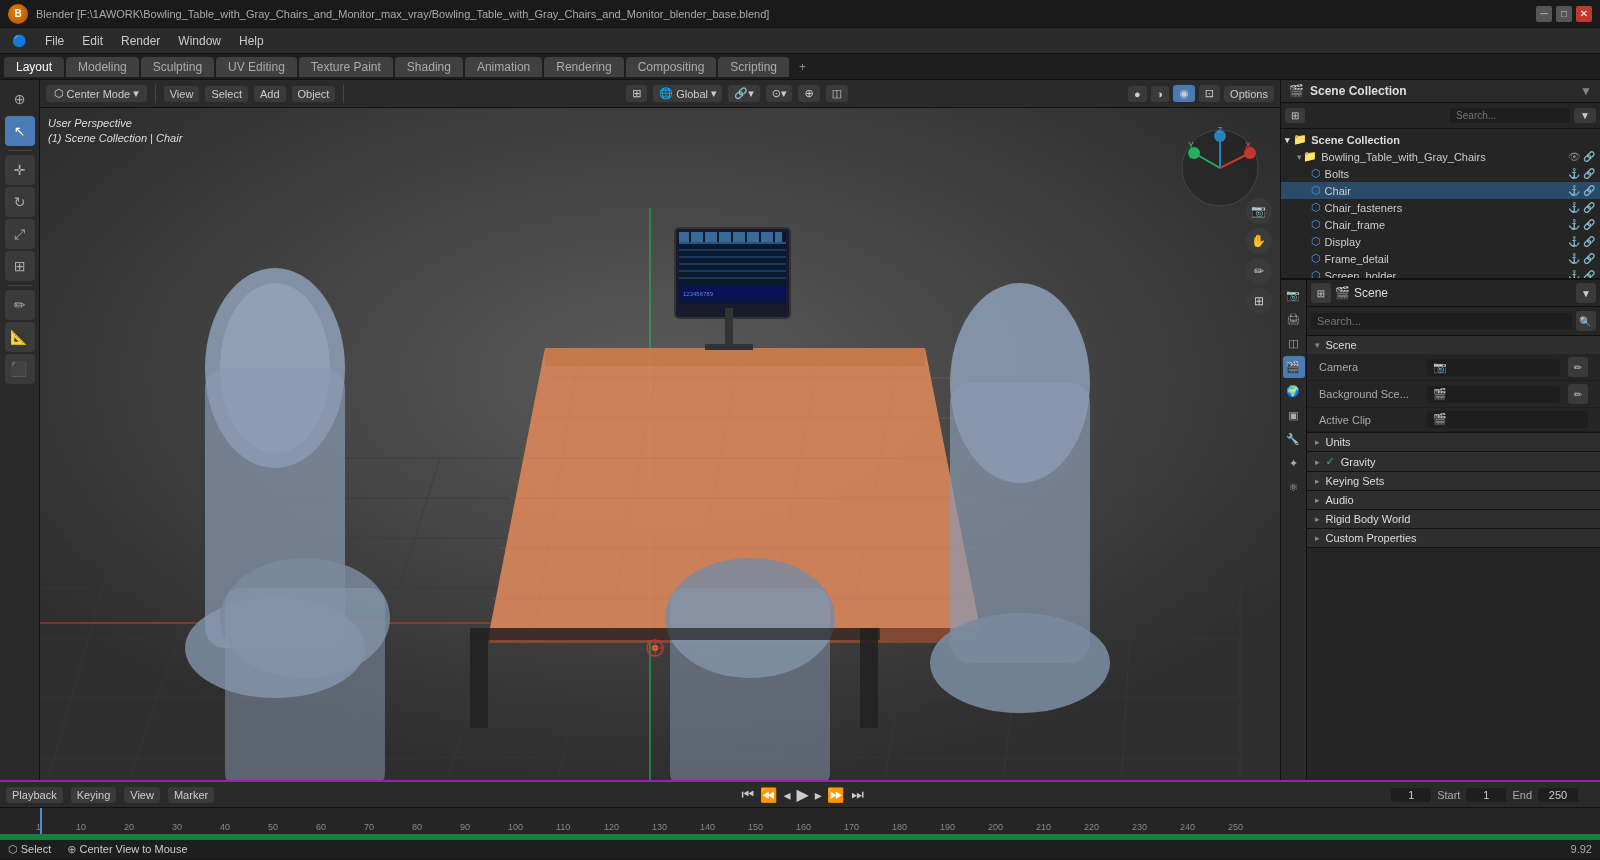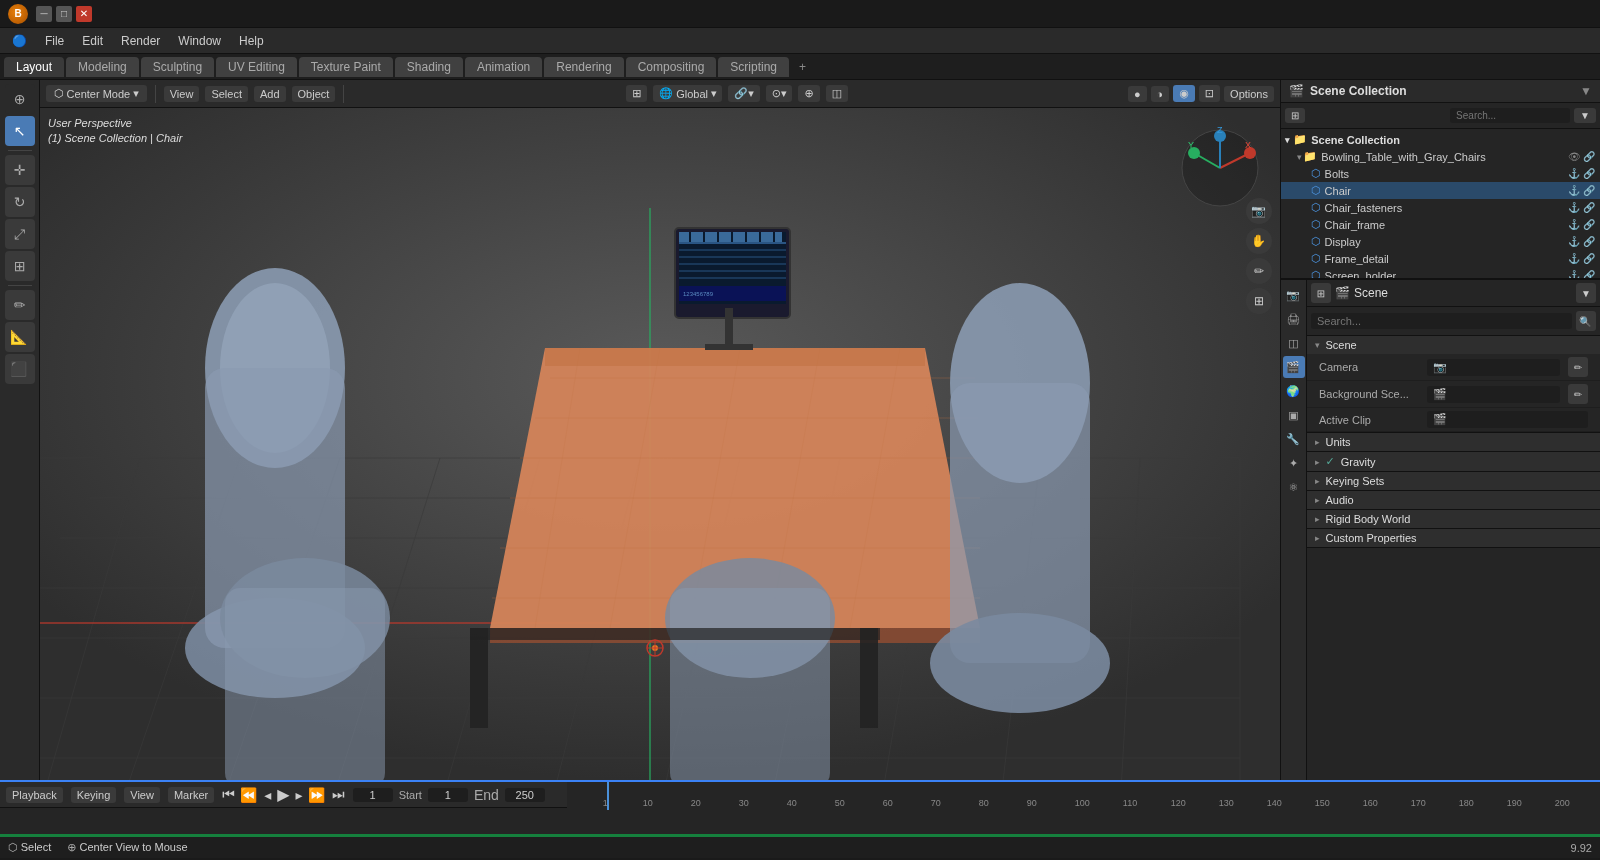--- a/index.html
+++ b/index.html
@@ -290,23 +290,23 @@
       padding: 3px 4px;
       background: #252525;
       border-bottom: 1px solid #111;
       gap: 4px;
     }
 
     
     #timeline-area {
       height: 54px;
       background: #252525;
-      border-top: 2px solid #3b82f6;
-      display: flex;
-      flex-direction: row;
+      border-top: 2px solid #a21caf;
+      display: flex;
+      flex-direction: column;
     }
     #timeline-header {
       height: 26px;
       background: #2a2a2a;
       display: flex;
       align-items: center;
       padding: 0 6px;
       gap: 8px;
       border-bottom: 1px solid #111;
     }
@@ -339,21 +339,21 @@
     }
 
     
     #statusbar {
       height: 24px;
       background: #1e1e1e;
       display: flex;
       align-items: center;
       padding: 0 8px;
       gap: 16px;
-      border-top: 3px solid #15803d;
+      border-top: 6px solid #15803d;
     }
     .status-item { font-size: 11px; color: #aaa; }
     .status-item span { color: #ccc; }
     .status-center { flex: 1; text-align: center; font-size: 11px; color: #aaa; }
     .status-right { margin-left: auto; font-size: 11px; color: #aaa; }
 
     
     .vp-info {
       position: absolute;
       top: 8px; left: 8px;
@@ -404,20 +404,21 @@
     }
 
     .prop-arrow { font-size: 9px; color: #888; }
     .prop-check { color: #5a9; font-size: 11px; }
   </style>
 </head>
 <body>
 
 <div id="titlebar">
   <div class="blender-logo">B</div>
+  <div class="title-text">Blender [F:\1AWORK\Bowling_Table_with_Gray_Chairs_and_Monitor_max_vray/Bowling_Table_with_Gray_Chairs_and_Monitor_blender_base.blend]</div>
   <div class="win-controls">
     <button class="win-btn min">─</button>
     <button class="win-btn max">□</button>
     <button class="win-btn close">✕</button>
   </div>
 </div>
 
 <div id="menubar">
   <div class="menu-item">🔵</div>
   <div class="menu-item">File</div>
@@ -845,21 +846,21 @@
       <span class="tl-play-btn" style="font-size:16px;">▶</span>
       <span class="tl-play-btn">▸</span>
       <span class="tl-play-btn">⏩</span>
       <span class="tl-play-btn">⏭</span>
     </div>
 
     <div style="display:flex; align-items:center; gap:6px; margin-right:16px;">
       <div class="tl-frame-input">1</div>
       <span style="font-size:11px;color:#aaa;">Start</span>
       <div class="tl-frame-input">1</div>
-      <span style="font-size:14px;color:#aaa;">End</span>
+      <span style="font-size:11px;color:#aaa;">End</span>
       <div class="tl-frame-input">250</div>
     </div>
   </div>
 
   <div id="timeline-ruler" style="background:#252525; height:28px; padding:0 8px; display:flex; align-items:flex-end; position:relative; overflow:hidden;">
     <div style="position:absolute; left:0; right:0; top:0; bottom:0; display:flex; align-items:flex-end; padding:0 8px 2px 40px;">
       <div style="flex:1; display:flex; align-items:flex-end;">
 
         <span class="tl-frame-tick" style="background:#4a90d9;width:2px;height:100%;position:absolute;left:40px;top:0;"></span>
         <span style="font-size:9px;color:#888;position:absolute;left:36px;bottom:2px;">1</span>

